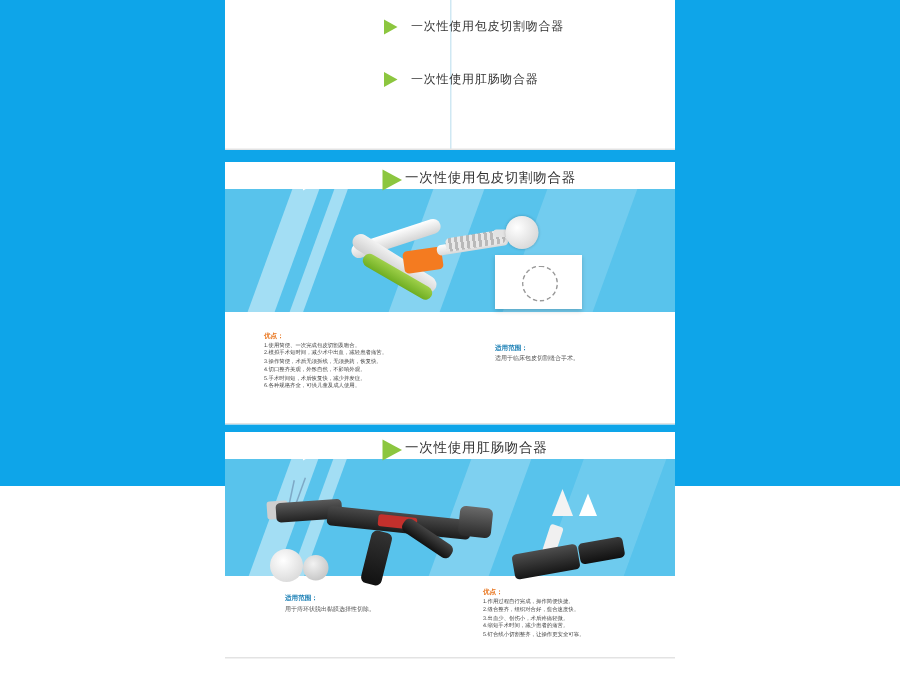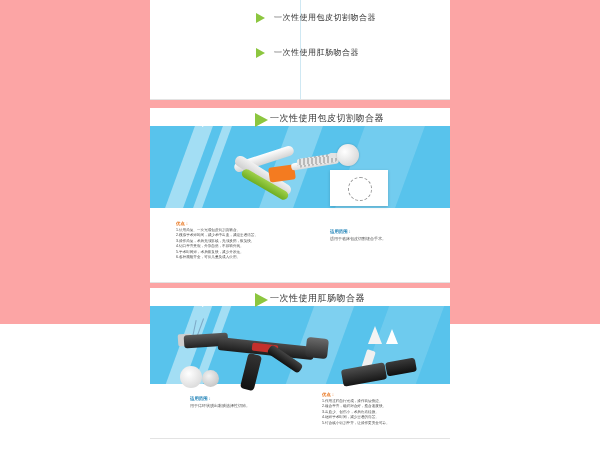--- a/index.html
+++ b/index.html
@@ -5,21 +5,21 @@
   html,body{margin:0;padding:0;}
   body{
     width:600px;height:450px;
     background:#ffffff;
     font-family:"Liberation Sans","DejaVu Sans",sans-serif;
     overflow:hidden;
   }
   .page{
     position:relative;
     width:600px;height:324px;
-    background:#fca5a5;
+    background:#0ea5e9;
     text-decoration:underline;
   }
 
   
   .slide{
     position:absolute;
     left:150px;
     width:300px;
     background:#ffffff;
     overflow:hidden;

